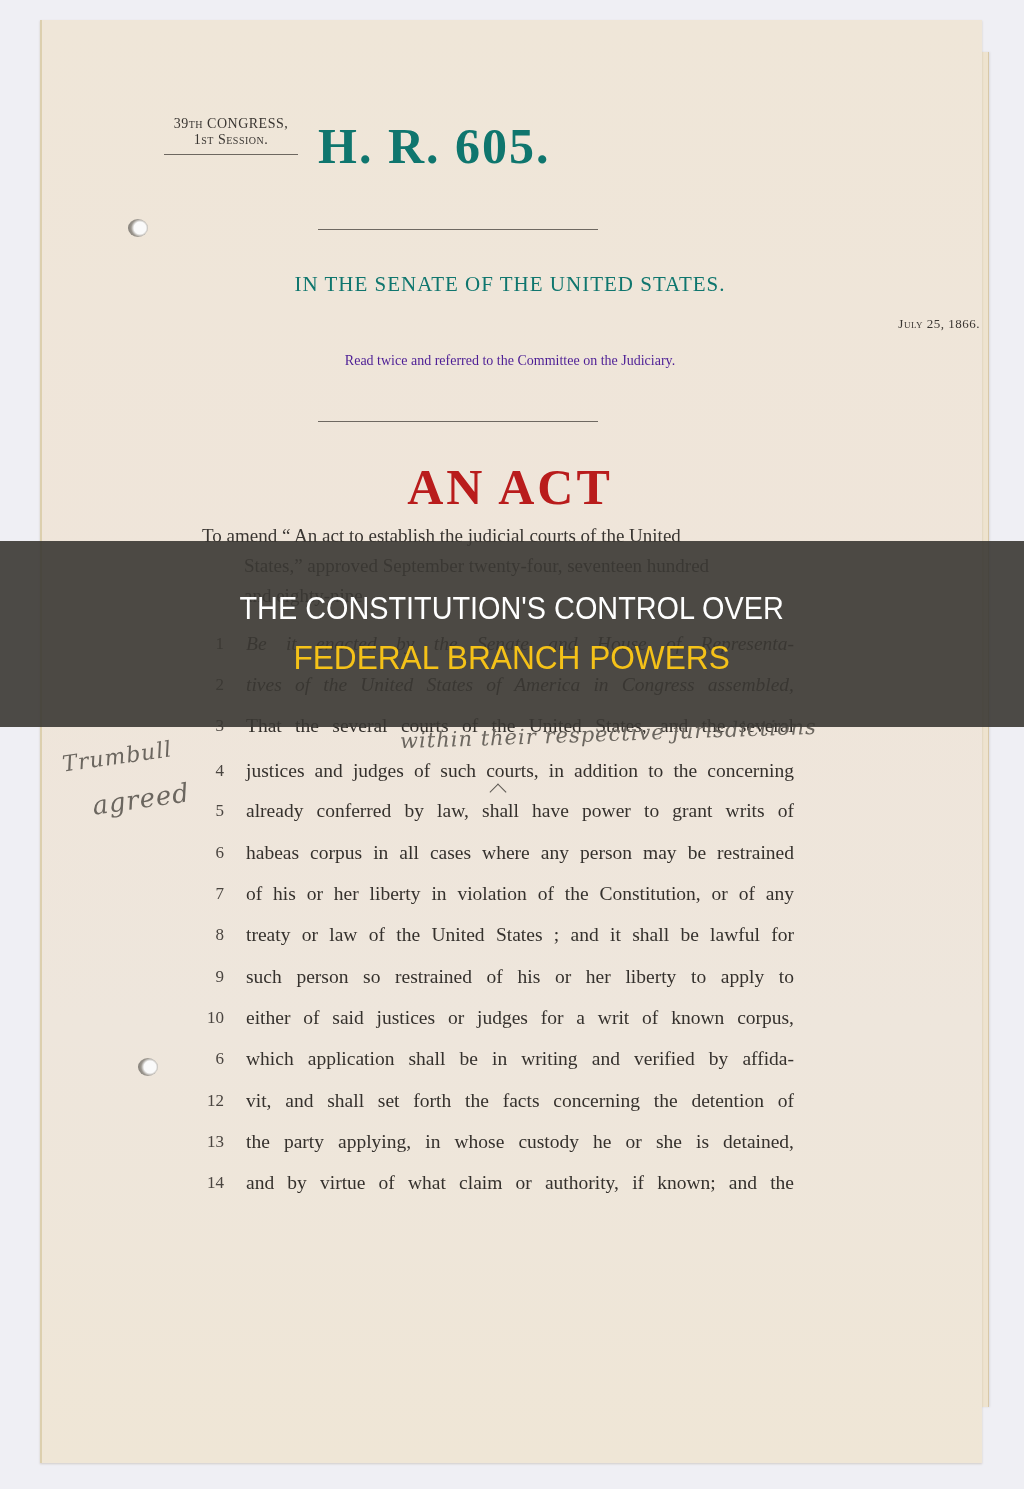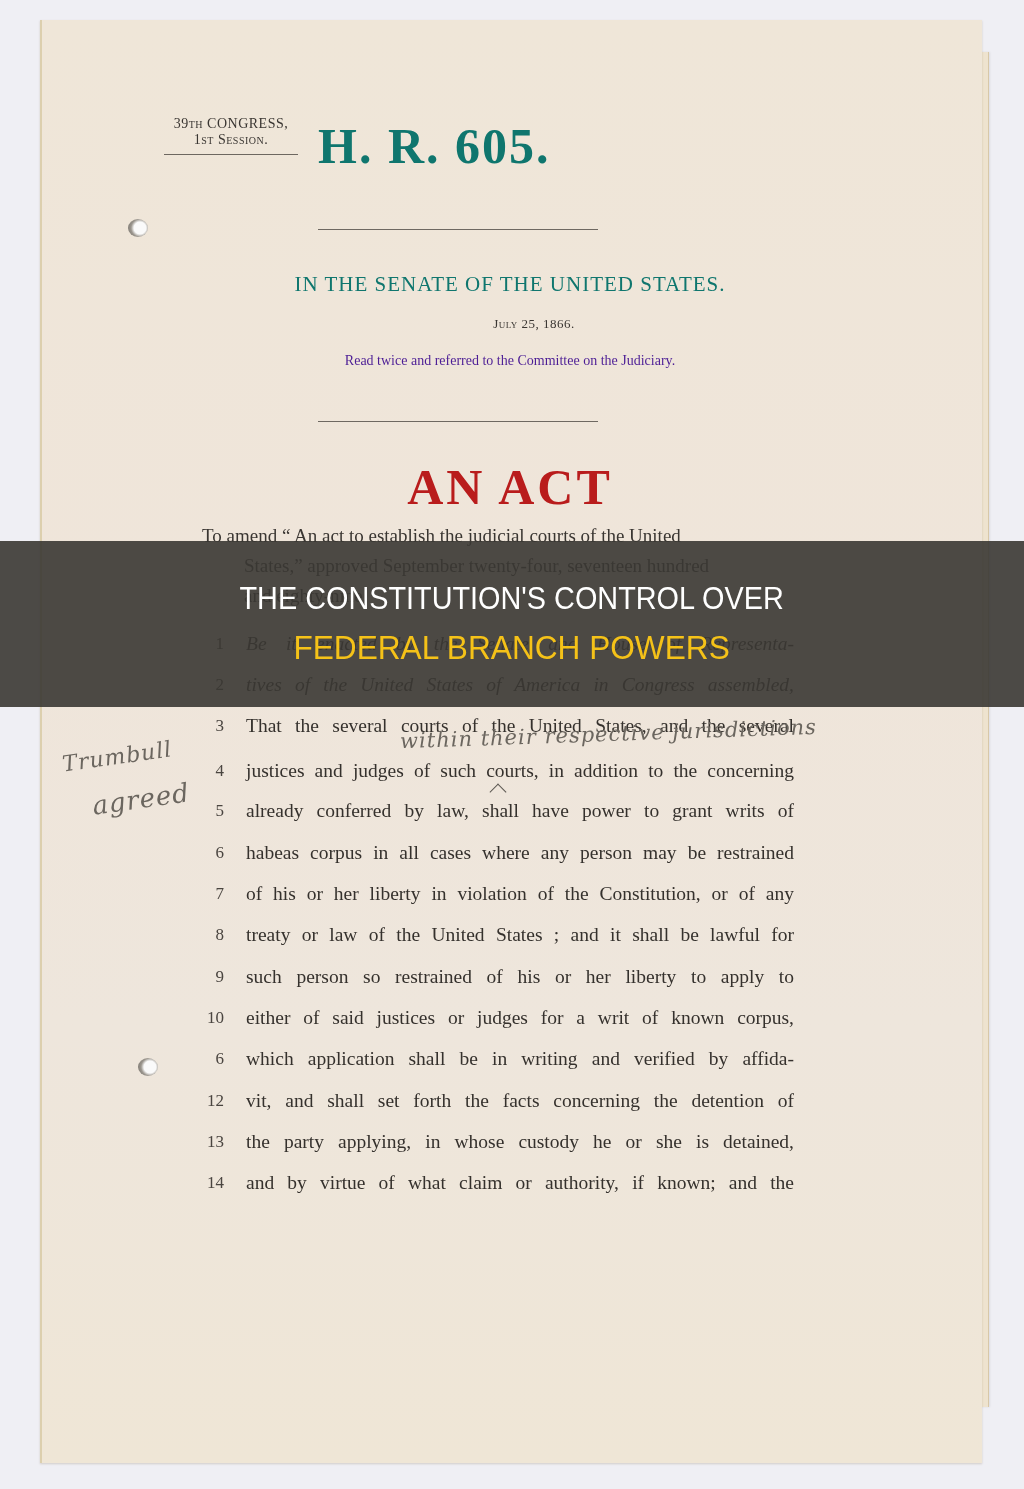--- a/index.html
+++ b/index.html
@@ -36,22 +36,22 @@
       letter-spacing: 2px; color: #0f766e; line-height: 60px;
     }
     .rule {
       position: absolute; height: 1px; background: #6e6861; left: 318px; width: 280px;
     }
     .senate {
       position: absolute; left: 40px; width: 940px; top: 272px; text-align: center;
       font-size: 21px; letter-spacing: 1px; color: #0f766e;
     }
     .date {
-      position: absolute; left: 40px; width: 940px; top: 316px; text-align: center;
-      font-size: 13px; font-variant: small-caps; letter-spacing: 0.5px; color: #3a3632; margin-left: 24px;
+      position: absolute; left: 40px; width: 940px; top: 316px; text-align: right;
+      font-size: 13px; font-variant: small-caps; letter-spacing: 0.5px; color: #3a3632;
     }
     .referred {
       position: absolute; left: 40px; width: 940px; top: 353px; text-align: center;
       font-size: 14px; color: #4c1d95;
     }
     .act-title {
       position: absolute; left: 40px; width: 940px; top: 458px; text-align: center;
       font-size: 50px; font-weight: bold; letter-spacing: 3px; color: #b91c1c;
     }
     .amend {
@@ -83,21 +83,21 @@
       position: absolute; left: 487px; top: 782px; width: 0; height: 0;
       border-left: 10px solid transparent; border-right: 10px solid transparent;
       border-bottom: 14px solid transparent;
     }
     .caret::before {
       content: ""; position: absolute; left: -9px; top: 0; width: 18px; height: 14px;
       border-top: 1.5px solid #5d5852; border-left: 1.5px solid #5d5852;
       transform: rotate(45deg); transform-origin: center; top: 4px; width: 11px; height: 11px; left: -5px;
     }
     .banner {
-      position: absolute; left: 0; top: 541px; width: 1024px; height: 166px;
+      position: absolute; left: 0; top: 541px; width: 1024px; height: 186px;
       background: rgba(58,55,51,0.9);
       display: flex; flex-direction: column; align-items: center; justify-content: center;
       font-family: "Liberation Sans", "DejaVu Sans", sans-serif;
     }
     .banner .b1 {
       color: #ffffff; font-size: 31px; letter-spacing: 0px; line-height: 40px;
       transform: scaleX(0.93); margin-bottom: 6px;
     }
     .banner .b2 {
       color: #f5c218; font-size: 34px; line-height: 44px; transform: scaleX(0.93);

